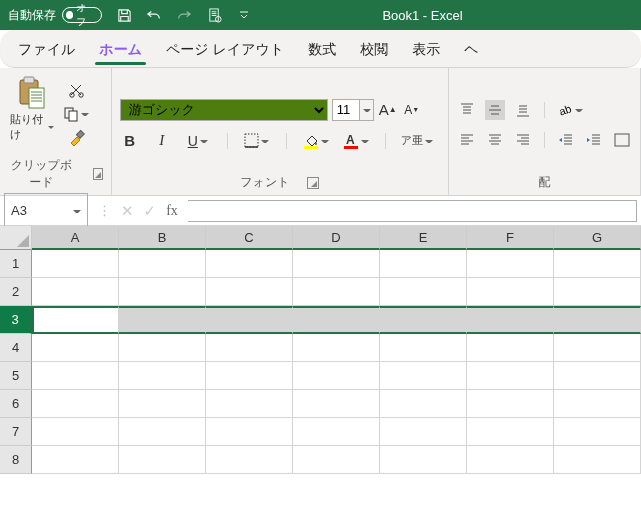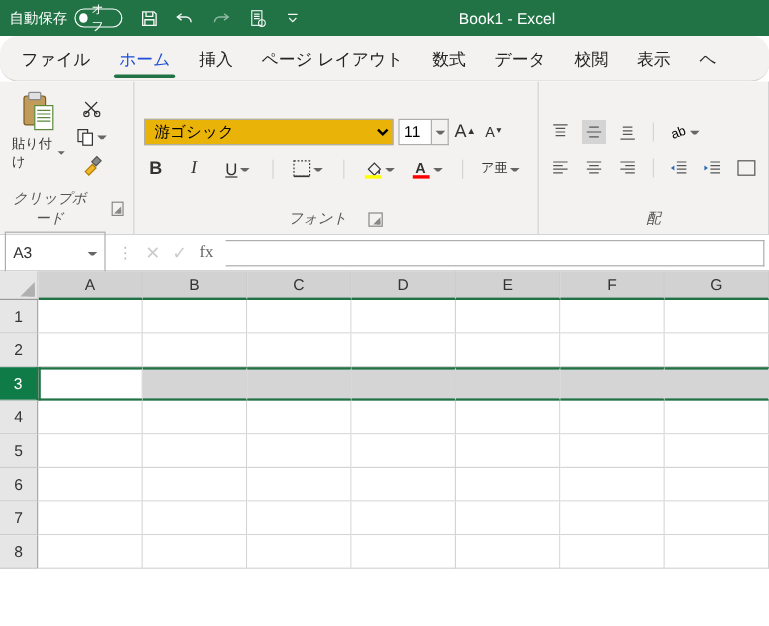--- a/index.html
+++ b/index.html
@@ -10,43 +10,43 @@
 .autosave { display: flex; align-items: center; gap: 6px; font-size: 12px; }
 .toggle { border: 1px solid #fff; border-radius: 8px; width: 40px; height: 16px; display: flex; align-items: center; padding: 0 6px 0 3px; gap: 3px; font-size: 10px; }
 .toggle-dot { width: 8px; height: 8px; background: #fff; border-radius: 50%; }
 .qat { display: flex; align-items: center; gap: 14px; margin-left: 14px; }
 .qat-item { width: 16px; height: 16px; display: flex; align-items: center; justify-content: center; opacity: 0.95; }
 .tb-title { flex: 1; text-align: center; font-size: 13px; padding-right: 40px; }
 
 
 .tabs { background: #f3f2f1; height: 38px; display: flex; align-items: flex-end; padding: 0 6px; border-bottom: 1px solid #d4d4d4; border-radius: 15px; }
 .tab { padding: 8px 12px 8px; font-size: 14px; color: #222; }
-.tab.active { color: #1d4ed8; font-weight: 400; position: relative; }
+.tab.active { color: #8b5cf6; font-weight: 700; position: relative; }
 .tab.active::after { content: ''; position: absolute; left: 8px; right: 8px; bottom: 2px; height: 3px; background: #217346; border-radius: 2px; }
 
 
 .ribbon { background: #f3f2f1; display: flex; border-bottom: 1px solid #d4d4d4; height: 128px; }
 .group { border-right: 1px solid #d4d4d4; padding: 6px 8px 2px; display: flex; flex-direction: column; }
 .group-body { flex: 1; display: flex; gap: 6px; }
-.group-label { font-size: 12px; color: #555; text-align: center; padding: 3px 0 2px; display: flex; justify-content: center; align-items: center; gap: 18px; font-style: italic;}
+.group-label { font-size: 12px; color: #555; text-align: center; padding: 3px 0 2px; display: flex; justify-content: center; align-items: center; gap: 18px;}
 .dlg-launch { width: 12px; height: 12px; border: 1px solid #888; position: relative; }
 .dlg-launch::after { content: ''; position: absolute; right: 1px; bottom: 1px; border: 3px solid transparent; border-left-color: #888; border-top-color: #888; transform: rotate(180deg);}
 
 .vstack { display: flex; flex-direction: column; gap: 4px; justify-content: center; }
 .hstack { display: flex; gap: 4px; align-items: center; }
 
 .bigbtn { display: flex; flex-direction: column; align-items: center; gap: 2px; padding: 2px; width: 48px; }
 .bigbtn .lbl { font-size: 11px; display:flex; align-items:center; gap:2px;}
 
 .iconbtn { min-width: 20px; height: 20px; display: flex; align-items: center; justify-content: center; }
 .iconbtn.wide { min-width: 28px; }
 .dd { width: 8px; height: 8px; margin-left: 2px; }
 .dd::before { content: ''; display: block; border: 3px solid transparent; border-top-color: #666; margin-top: 3px; }
 
-select, input.combo { border: 1px solid #adadad; background: #eab308; height: 22px; font-size: 13px; padding: 0 4px; }
+select, input.combo { border: 1px solid #adadad; background: #4d7c0f; height: 22px; font-size: 13px; padding: 0 4px; }
 select.font { width: 208px; }
 input.size { width: 28px; border: 1px solid #adadad; height: 22px; font-size: 13px; padding: 0 4px; }
 .size-wrap { display: flex; }
 .size-dd { width: 14px; height: 22px; border: 1px solid #adadad; border-left: none; display:flex; align-items:center; justify-content:center;}
 
 .ico { display: block; }
 
 
 .fbar { display: flex; align-items: center; height: 30px; border-bottom: 1px solid #d4d4d4; background: #fff; padding: 2px 4px; gap: 4px;}
 .namebox { width: 84px; height: 36px; border: 1px solid #adadad; display: flex; align-items: center; padding: 0 6px; justify-content: space-between;}
@@ -112,24 +112,22 @@
           <path d="M1 2h8M2 5l3 3 3-3" stroke="#fff" fill="none"></path>
         </svg>
     </span>
   </div>
   <div class="tb-title">Book1  -  Excel</div>
 </div>
 
 <div class="tabs">
   <div class="tab">ファイル</div>
   <div class="tab active">ホーム</div>
-  <div class="tab">挿入</div>
   <div class="tab">ページ レイアウト</div>
   <div class="tab">数式</div>
-  <div class="tab">データ</div>
   <div class="tab">校閲</div>
   <div class="tab">表示</div>
   <div class="tab">ヘ</div>
 </div>
 
 <div class="ribbon">
 
   <div class="group" style="width:112px">
     <div class="group-body">
       <div class="bigbtn">

